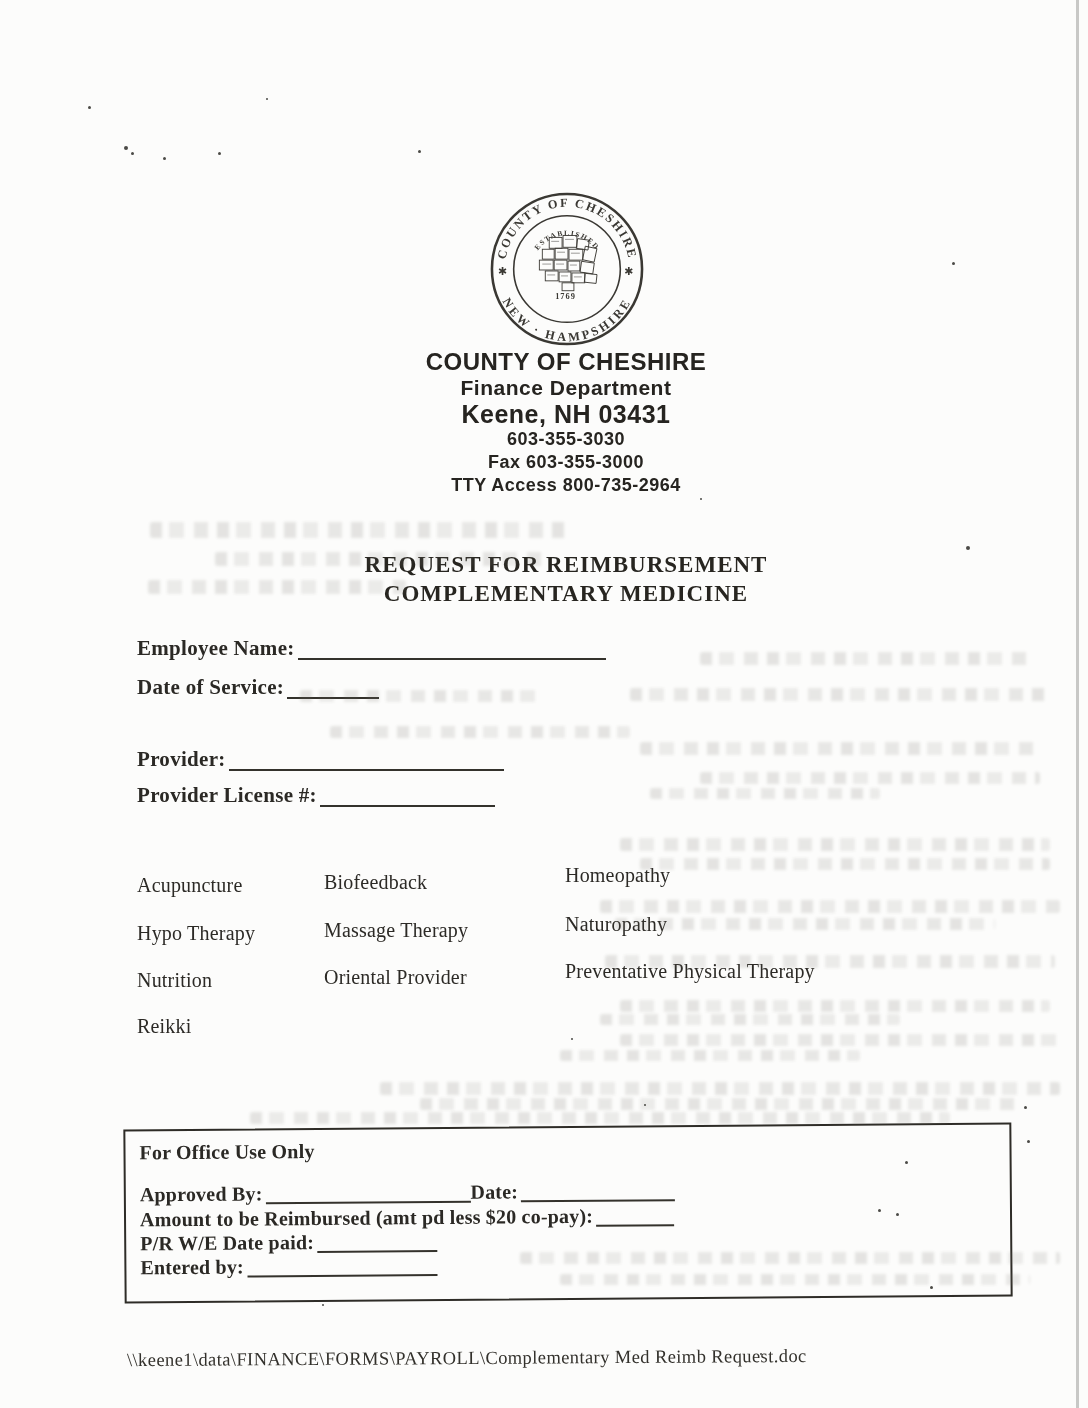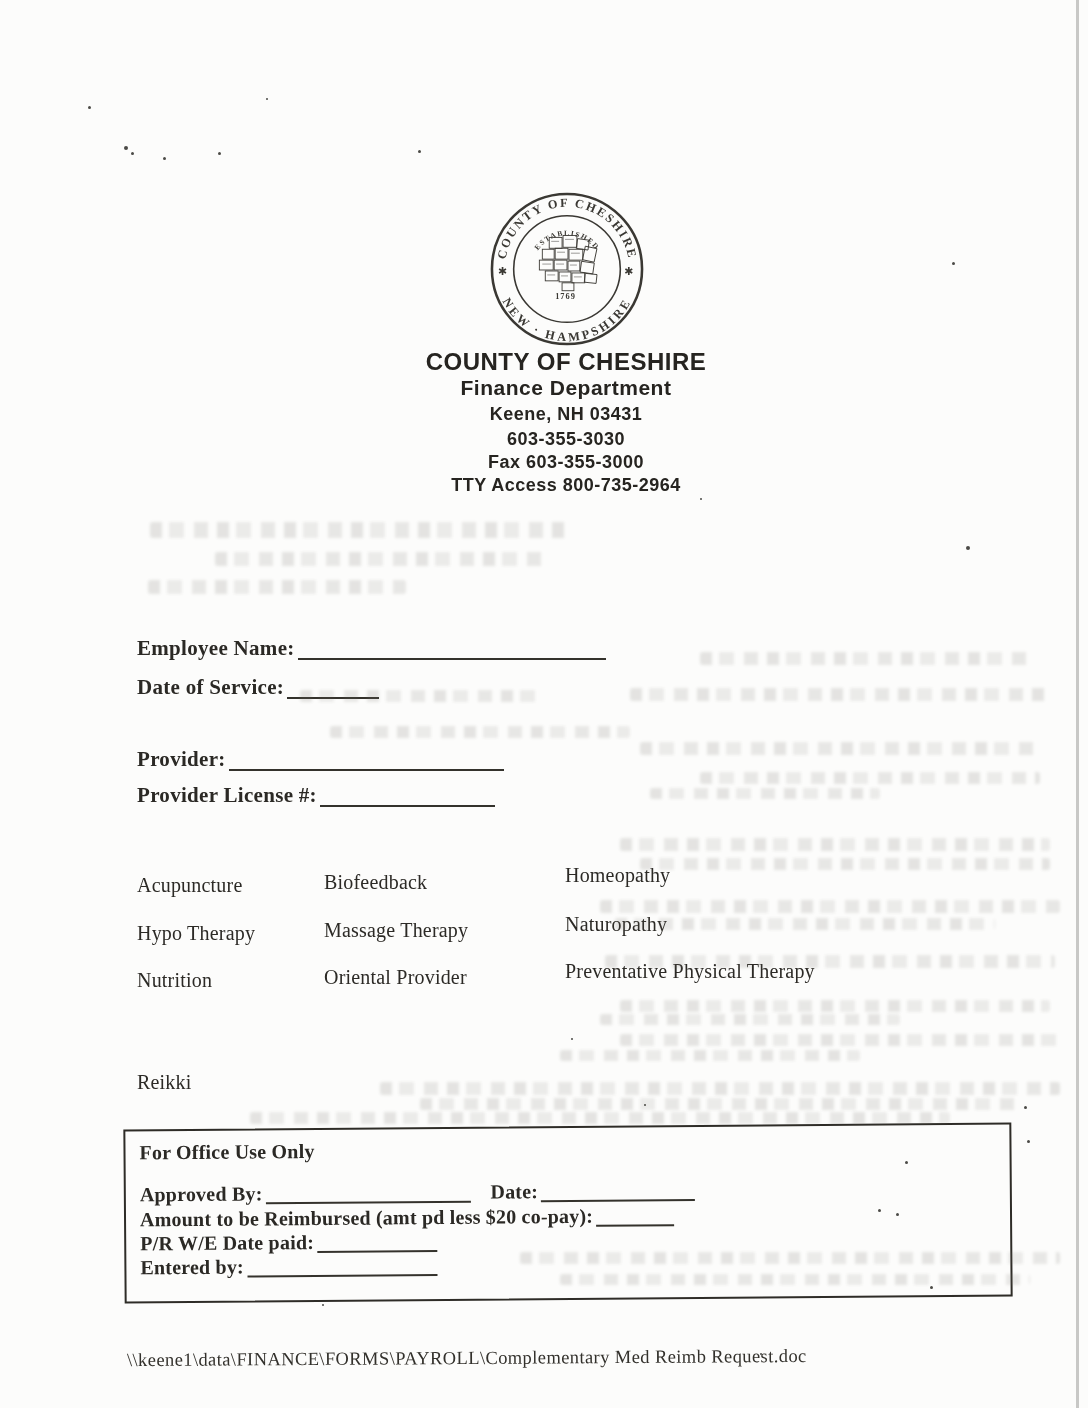--- a/index.html
+++ b/index.html
@@ -18,21 +18,21 @@
   #addr{
     position:absolute;left:286px;top:348px;width:560px;
     text-align:center;
     font-family:"Liberation Sans","DejaVu Sans",sans-serif;
     font-weight:bold;color:#262420;
     letter-spacing:.5px;
   }
   #addr .l1{font-size:24px;line-height:27px;}
   #addr .l2{font-size:21px;line-height:26px;text-align:center;}
   #addr .l3{font-size:21px;line-height:25px;}
-  #addr .l4{font-size:18px;line-height:27px;}
+  #addr .l4{font-size:25px;line-height:27px;}
   #addr .l5{font-size:18px;line-height:23px;}
   #addr .l6{font-size:18px;line-height:23px;}
   #addr .l7{font-size:18px;line-height:23px;}
   
   #title{
     position:absolute;left:286px;top:550px;width:560px;text-align:center;
     font-weight:bold;color:#272520;letter-spacing:1px;
   }
   #title .t1{font-size:23px;line-height:29px;}
   #title .t2{font-size:23px;line-height:29px;}
@@ -63,21 +63,21 @@
     position:absolute;left:124px;top:1126px;width:884px;height:170px;
     border:2px solid #2e2c27;
     transform:rotate(-0.45deg);
   }
   #officebox .brow{
     position:absolute;left:14px;display:flex;align-items:flex-end;
     font-weight:bold;font-size:20px;letter-spacing:.2px;color:#2b2925;
     white-space:nowrap;
   }
   #officebox .uline{height:20px;font-size:18px;}
-  #officebox .datelbl{margin-left:20px;}
+  #officebox .datelbl{margin-left:0;}
   
   #footer{
     position:absolute;left:127px;top:1348px;
     font-size:18.5px;letter-spacing:.4px;color:#33312c;
     transform:rotate(-0.35deg);
   }
   
   .smudge{
     position:absolute;border-radius:3px;
     filter:blur(1.4px);opacity:.45;
@@ -137,20 +137,24 @@
 
   <div id="addr">
     <div class="l1">COUNTY OF CHESHIRE</div>
     <div class="l2">Finance Department</div>
     <div class="l4">Keene, NH  03431</div>
     <div class="l5">603-355-3030</div>
     <div class="l6">Fax 603-355-3000</div>
     <div class="l7">TTY Access 800-735-2964</div>
   </div>
 
+  <div id="title">
+    <div class="t1">REQUEST FOR REIMBURSEMENT</div>
+    <div class="t2">COMPLEMENTARY MEDICINE</div>
+  </div>
 
   <div class="frow" style="top:636px">
     <span>Employee Name:</span>
     <span class="uline" style="width:308px"></span>
   </div>
   <div class="frow" style="top:675px">
     <span>Date of Service:</span>
     <span class="uline" style="width:92px"></span>
   </div>
   <div class="frow" style="top:747px">
@@ -167,21 +171,21 @@
   <span class="svc" style="left:565px;top:864px">Homeopathy</span>
 
   <span class="svc" style="left:137px;top:922px">Hypo Therapy</span>
   <span class="svc" style="left:324px;top:919px">Massage Therapy</span>
   <span class="svc" style="left:565px;top:913px">Naturopathy</span>
 
   <span class="svc" style="left:137px;top:969px">Nutrition</span>
   <span class="svc" style="left:324px;top:966px">Oriental Provider</span>
   <span class="svc" style="left:565px;top:960px">Preventative Physical Therapy</span>
 
-  <span class="svc" style="left:137px;top:1071px">Reikki</span>
+  <span class="svc" style="left:137px;top:1015px">Reikki</span>
 
 
   <div id="officebox">
     <div class="brow" style="top:10px">
       <span>For Office Use Only</span>
     </div>
     <div class="brow" style="top:52px">
       <span>Approved By:</span>
       <span class="uline" style="width:205px"></span>
       <span class="datelbl">Date:</span>

